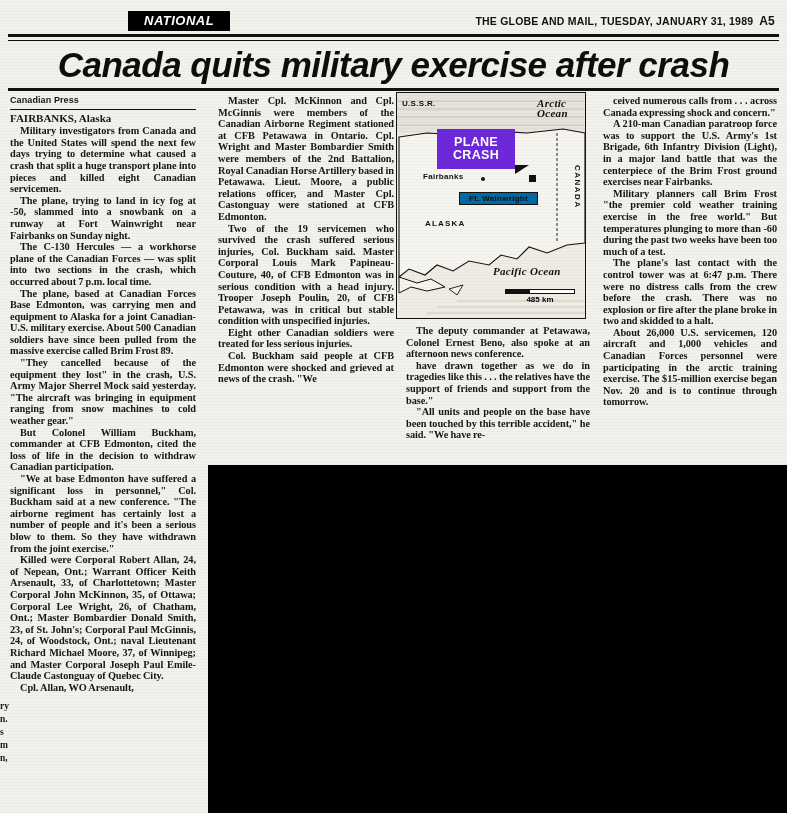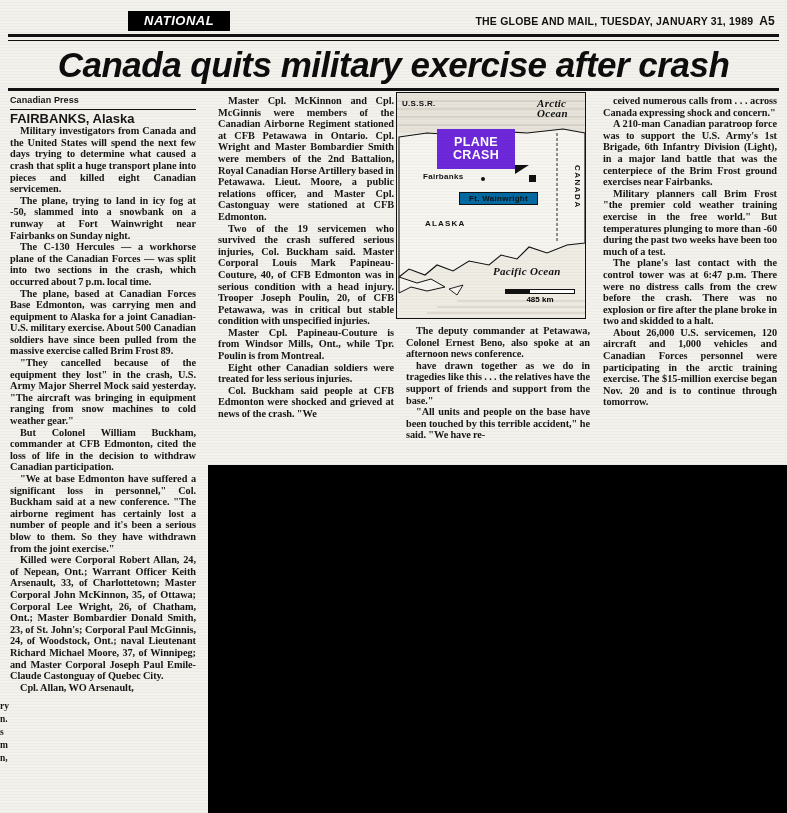--- a/index.html
+++ b/index.html
@@ -105,23 +105,23 @@
     font-size: 9px;
     margin-bottom: 2px;
     letter-spacing: 0.1px;
   }
   .byline-rule {
     border-top: 1px solid #111;
     margin: 2px 0 3px 0;
     width: 100%;
   }
   .dateline {
-    font-family: Liberation Sans, sans-serif;
-    font-weight: bold;
-    font-size: 13px;
+    font-family: Liberation Serif, serif;
+    font-weight: bold;
+    font-size: 11px;
     margin-bottom: 1px;
   }
   p.para {
     margin: 0;
     text-indent: 10px;
     font-weight: bold;
     letter-spacing: -0.05px;
     word-spacing: -0.3px;
   }
   
@@ -268,21 +268,20 @@
       <p class="para">"They cancelled because of the equipment they lost" in the crash, U.S. Army Major Sherrel Mock said yesterday. "The aircraft was bringing in equipment ranging from snow machines to cold weather gear."</p>
       <p class="para">But Colonel William Buckham, commander at CFB Edmonton, cited the loss of life in the decision to withdraw Canadian participation.</p>
       <p class="para">"We at base Edmonton have suffered a significant loss in personnel," Col. Buckham said at a new conference. "The airborne regiment has certainly lost a number of people and it's been a serious blow to them. So they have withdrawn from the joint exercise."</p>
       <p class="para">Killed were Corporal Robert Allan, 24, of Nepean, Ont.; Warrant Officer Keith Arsenault, 33, of Charlottetown; Master Corporal John McKinnon, 35, of Ottawa; Corporal Lee Wright, 26, of Chatham, Ont.; Master Bombardier Donald Smith, 23, of St. John's; Corporal Paul McGinnis, 24, of Woodstock, Ont.; naval Lieutenant Richard Michael Moore, 37, of Winnipeg; and Master Corporal Joseph Paul Emile-Claude Castonguay of Quebec City.</p>
       <p class="para">Cpl. Allan, WO Arsenault,</p>
     </div>
 
     <div class="col col2">
       <p class="para">Master Cpl. McKinnon and Cpl. McGinnis were members of the Canadian Airborne Regiment stationed at CFB Petawawa in Ontario. Cpl. Wright and Master Bombardier Smith were members of the 2nd Battalion, Royal Canadian Horse Artillery based in Petawawa. Lieut. Moore, a public relations officer, and Master Cpl. Castonguay were stationed at CFB Edmonton.</p>
       <p class="para">Two of the 19 servicemen who survived the crash suffered serious injuries, Col. Buckham said. Master Corporal Louis Mark Papineau- Couture, 40, of CFB Edmonton was in serious condition with a head injury. Trooper Joseph Poulin, 20, of CFB Petawawa, was in critical but stable condition with unspecified injuries.</p>
-      <p class="para">Master Cpl. Papineau-Couture is from Windsor Mills, Ont., while Tpr. Poulin is from Montreal.</p>
       <p class="para">Eight other Canadian soldiers were treated for less serious injuries.</p>
       <p class="para">Col. Buckham said people at CFB Edmonton were shocked and grieved at news of the crash. "We</p>
     </div>
 
     <div class="col col3">
       <p class="para">ceived numerous calls from . . . across Canada expressing shock and concern."</p>
       <p class="para">A 210-man Canadian paratroop force was to support the U.S. Army's 1st Brigade, 6th Infantry Division (Light), in a major land battle that was the centerpiece of the Brim Frost ground exercises near Fairbanks.</p>
       <p class="para">Military planners call Brim Frost "the premier cold weather training exercise in the free world." But temperatures plunging to more than -60 during the past two weeks have been too much of a test.</p>
       <p class="para">The plane's last contact with the control tower was at 6:47 p.m. There were no distress calls from the crew before the crash. There was no explosion or fire after the plane broke in two and skidded to a halt.</p>
       <p class="para">About 26,000 U.S. servicemen, 120 aircraft and 1,000 vehicles and Canadian Forces personnel were participating in the arctic training exercise. The $15-million exercise began Nov. 20 and is to continue through tomorrow.</p>

